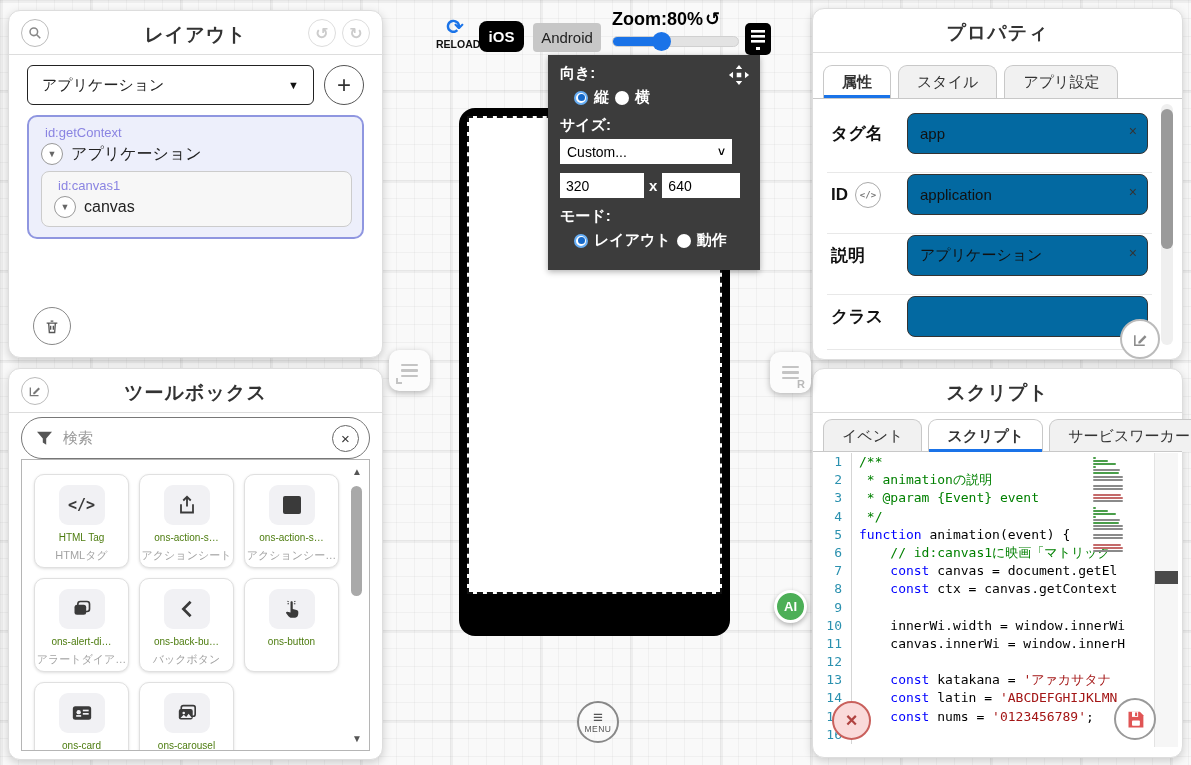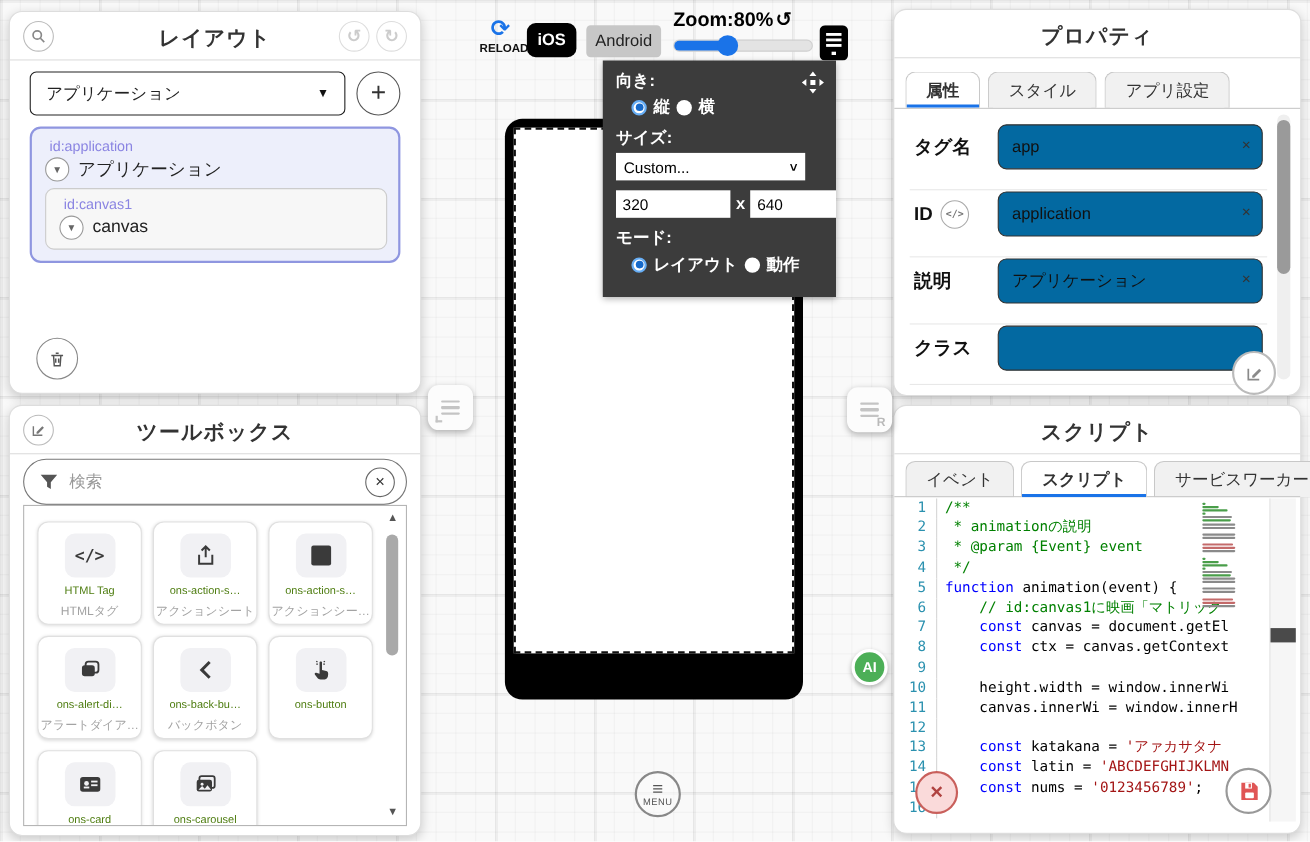--- a/index.html
+++ b/index.html
@@ -265,21 +265,21 @@
       <span>縦</span>
       <span class="radio"></span>
       <span>横</span>
     </div>
     <div class="ov-sec">サイズ:</div>
     <div class="ov-select">
       <span>Custom...</span>
       <span class="caret">˅</span>
     </div>
     <div class="ov-sizes">
-      <input class="ov-input" style="width: 104px;" value="320">
+      <input class="ov-input" style="width: 84px;" value="320">
       <span>x</span>
       <input class="ov-input" style="width: 78px;" value="640">
     </div>
     <div class="ov-sec">モード:</div>
     <div class="ov-row ov-indent">
       <span class="radio checked"></span>
       <span>レイアウト</span>
       <span class="radio"></span>
       <span>動作</span>
     </div>
@@ -298,21 +298,21 @@
       <div class="hdr-circle dim" style="right:12px">↻</div>
     </div>
     <div class="select-row">
       <div class="app-select">
         <span>アプリケーション</span>
         <span class="caret">▼</span>
       </div>
       <div class="add-btn">+</div>
     </div>
     <div class="tree-root">
-      <div class="tree-id">id:application</div>
+      <div class="tree-id">id:getContext</div>
       <div class="tree-row">
         <span class="chev-circle">▼</span>
         <span>アプリケーション</span>
       </div>
       <div class="tree-child">
         <div class="tree-id">id:canvas1</div>
         <div class="tree-row" style="padding-bottom:0">
           <span class="chev-circle">▼</span>
           <span>canvas</span>
         </div>
@@ -512,21 +512,21 @@
       <div id="code-lines">
           <div class="code-line"><span class="ln">1</span><span class="code-text"><span class="tok-cm">/**</span></span></div>
           <div class="code-line"><span class="ln">2</span><span class="code-text"><span class="tok-cm"> * animationの説明</span></span></div>
           <div class="code-line"><span class="ln">3</span><span class="code-text"><span class="tok-cm"> * @param {Event} event</span></span></div>
           <div class="code-line"><span class="ln">4</span><span class="code-text"><span class="tok-cm"> */</span></span></div>
           <div class="code-line"><span class="ln">5</span><span class="code-text"><span class="tok-kw">function</span><span class="tok-pl"> animation(event) {</span></span></div>
           <div class="code-line"><span class="ln">6</span><span class="code-text"><span class="tok-pl">    </span><span class="tok-cm">// id:canvas1に映画「マトリック</span></span></div>
           <div class="code-line"><span class="ln">7</span><span class="code-text"><span class="tok-pl">    </span><span class="tok-kw">const</span><span class="tok-pl"> canvas = document.getEl</span></span></div>
           <div class="code-line"><span class="ln">8</span><span class="code-text"><span class="tok-pl">    </span><span class="tok-kw">const</span><span class="tok-pl"> ctx = canvas.getContext</span></span></div>
           <div class="code-line"><span class="ln">9</span><span class="code-text"></span></div>
-          <div class="code-line"><span class="ln">10</span><span class="code-text"><span class="tok-pl">    height.width = window.innerWi</span></span></div>
+          <div class="code-line"><span class="ln">10</span><span class="code-text"><span class="tok-pl">    innerWi.width = window.innerWi</span></span></div>
           <div class="code-line"><span class="ln">11</span><span class="code-text"><span class="tok-pl">    canvas.innerWi = window.innerH</span></span></div>
           <div class="code-line"><span class="ln">12</span><span class="code-text"></span></div>
           <div class="code-line"><span class="ln">13</span><span class="code-text"><span class="tok-pl">    </span><span class="tok-kw">const</span><span class="tok-pl"> katakana = </span><span class="tok-st">'アァカサタナ</span></span></div>
           <div class="code-line"><span class="ln">14</span><span class="code-text"><span class="tok-pl">    </span><span class="tok-kw">const</span><span class="tok-pl"> latin = </span><span class="tok-st">'ABCDEFGHIJKLMN</span></span></div>
           <div class="code-line"><span class="ln">15</span><span class="code-text"><span class="tok-pl">    </span><span class="tok-kw">const</span><span class="tok-pl"> nums = </span><span class="tok-st">'0123456789'</span><span class="tok-pl">;</span></span></div>
           <div class="code-line"><span class="ln">16</span><span class="code-text"></span></div>
         </div>
       <div id="minimap">
           <div class="mm-bar" style="width: 3px; background: rgb(74, 158, 74);"></div>
           <div class="mm-bar" style="width: 15px; background: rgb(74, 158, 74);"></div>

